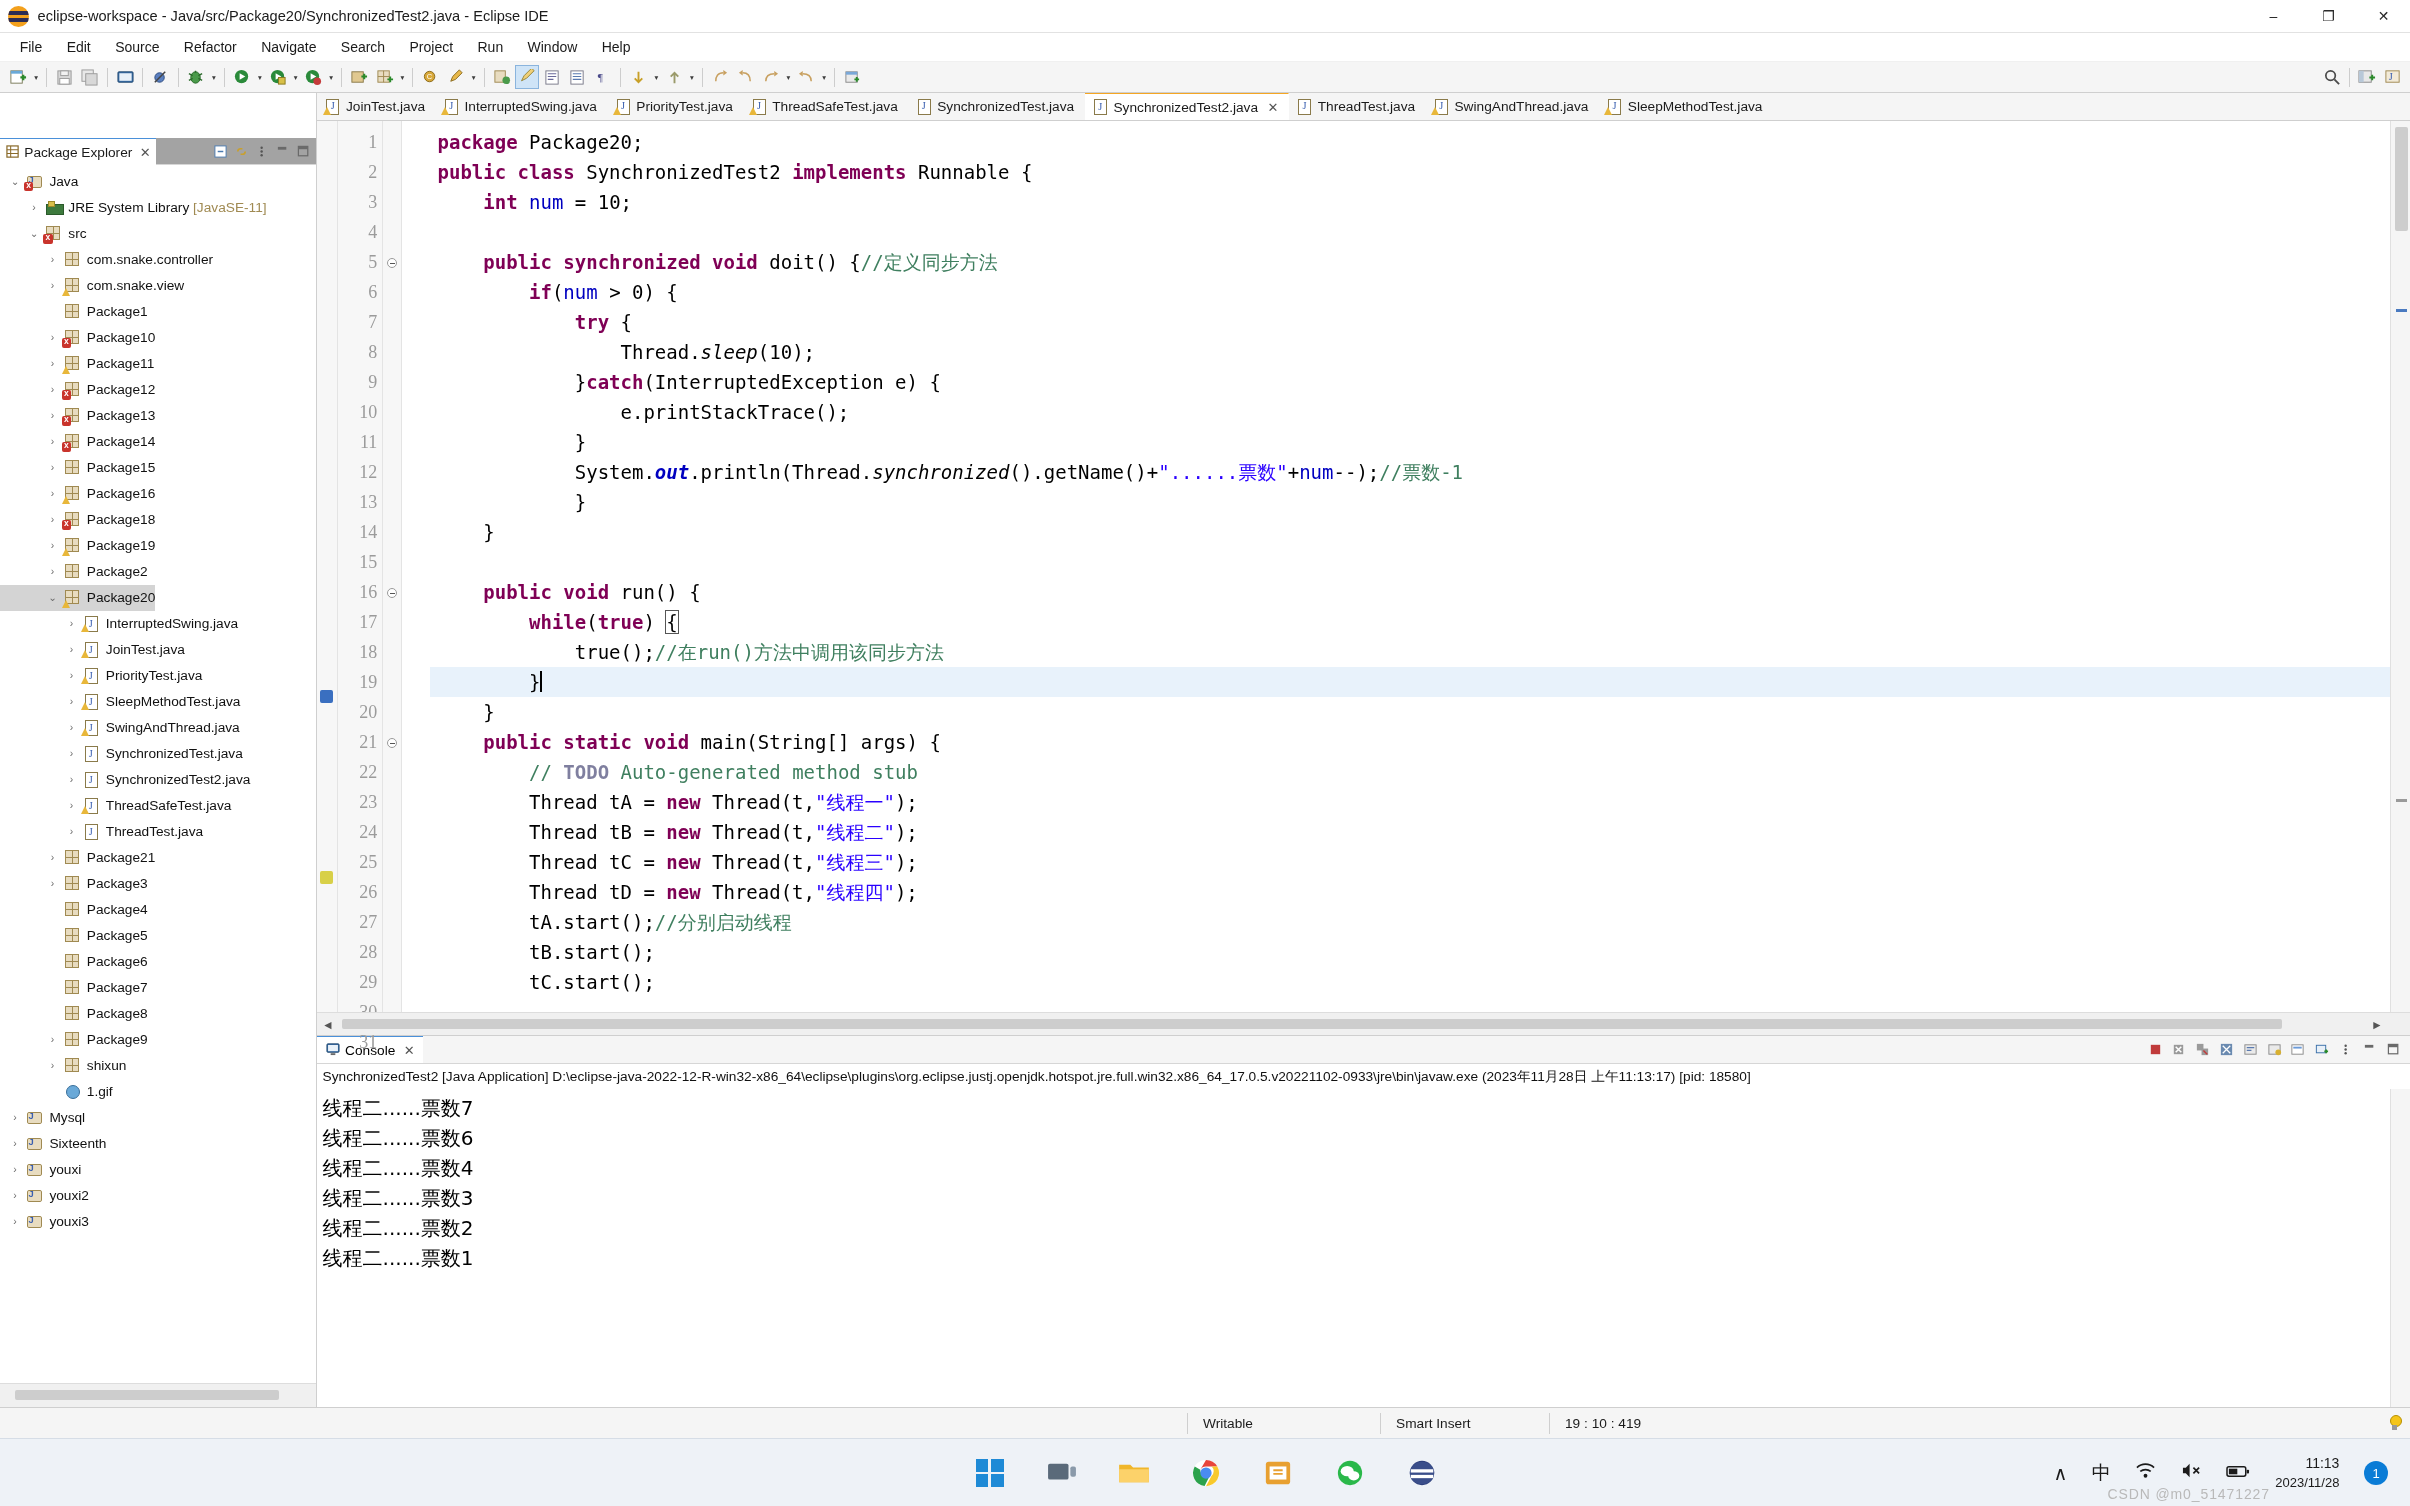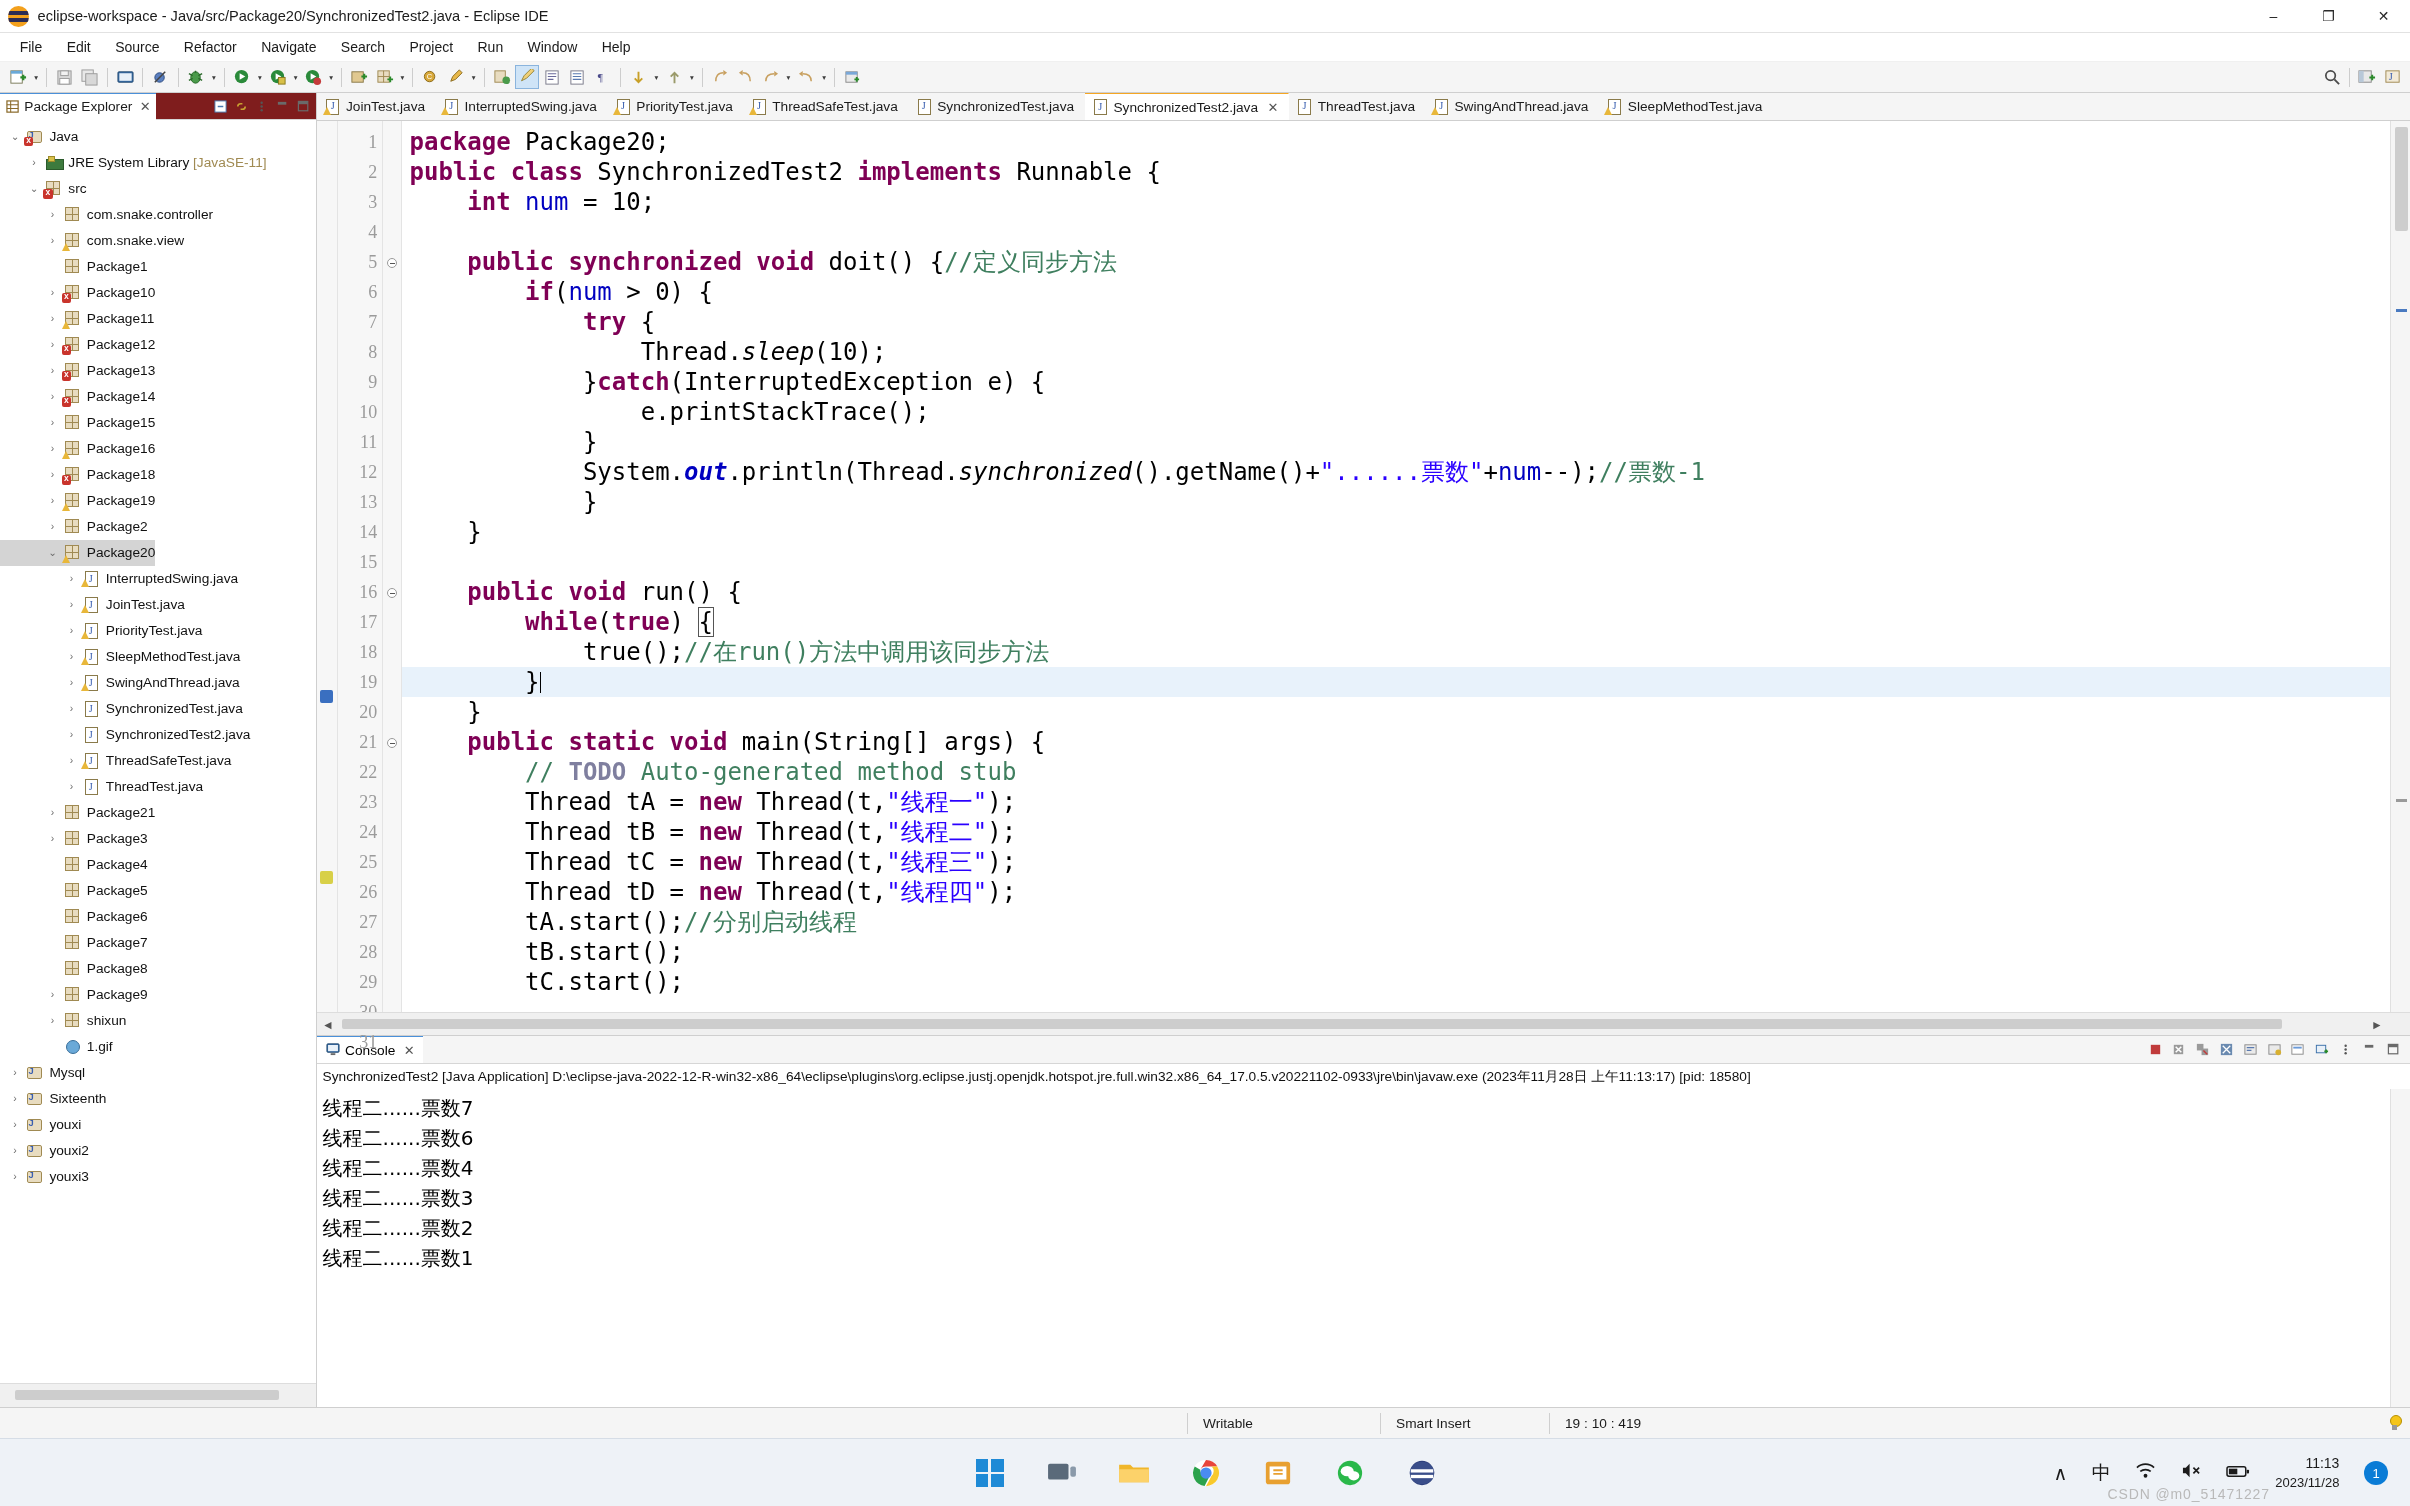--- a/index.html
+++ b/index.html
@@ -46,22 +46,22 @@
   .tb-caret { width:10.4px; height:23.5px; display:flex; align-items:center; justify-content:center;
     font-size:7.5px; color:#3c3c3c; }
   .tb-right { margin-left:auto; display:flex; align-items:center; padding-right:5.6px; }
 
   
   .body { flex:1; display:flex; min-height:0; background:#f0f0f0; }
 
   
   .left-panel { width: 317px; flex:0 0 317px; display:flex; flex-direction:column;
      background:#ffffff; border-right:0.9px solid #cfcfcf; min-height:0;}
-  .view-tabbar { height:27px; display:flex; align-items:center; background:#7f1d1d;
-     border-bottom:0.9px solid #d6d6d6; flex:0 0 27px; }
+  .view-tabbar { height:27px; display:flex; background:#a3a3a3;
+     border-bottom:0.9px solid #d6d6d6; flex:0 0 27px;margin-top:45px; }
   .view-tab { display:flex; align-items:center; height:27px; padding:0 5.6px 0 5.6px;
       background:#ffffff; font-size:13.7px; color:#1b1b1b; border-top:1.9px solid #4a90d9; }
   .view-tab .vt-ico { margin-right:4.7px; display:flex; }
   .view-tab .vt-close { margin-left:7.5px; font-size:13px; color:#555; }
   .view-tools { margin-left:auto; display:flex; align-items:center; gap:5.6px; padding-right:5.6px; }
   .vtool { width:15px; height:15px; display:flex; align-items:center; justify-content:center; }
 
   .tree { flex:1; overflow:hidden; padding-top:3.8px; background:#fff; position:relative; font-size:13.7px;}
   .trow { display:flex; align-items:center; height:26px; white-space:nowrap; color:#111; }
   .trow.sel { background:#d4d4d4; }
@@ -108,22 +108,22 @@
   .gutter { width:45px; flex:0 0 45px; background:#f7f7f7; border-right:0.9px solid #e4e4e4;
       text-align:right; padding-top:5.6px; }
   .gline { height:30px; line-height:30px; font-size:18px; color:#9b9b9b;
       font-family:"Liberation Serif", serif; padding-right:4.7px; position:relative;}
   .fold { width:19px; flex:0 0 19px; background:#f7f7f7; border-right:0.9px solid #e4e4e4; padding-top:5.6px;}
   .fline { height:30px; position:relative; }
   .fmark { position:absolute; left:3.8px; top:11.3px; width:10.4px; height:10.4px; border:0.9px solid #9a9a9a;
      border-radius:50%; background:#fff; }
   .fmark:before { content:""; position:absolute; left:1.9px; top:3.8px; width:5.6px; height:1.4px; background:#555;}
   .code-wrap { flex:1; position:relative; overflow:hidden; padding-top:5.6px; background:#fff;}
-  .cline { height:30px; line-height:30px; font-size:24px; white-space:pre;
-     font-family:"DejaVu Sans Mono", monospace; padding-left:7.5px; color:#000;}
+  .cline { height:30px; line-height:30px; font-size:19px; white-space:pre;
+     font-family:"DejaVu Sans Mono", monospace; padding-left:7.5px; color:#000;margin-left:28px;}
   .cline.hl { background:#e8f2fb; }
   .kw { color:#7f0055; font-weight:bold; }
   .str { color:#2a00ff; }
   .cmt { color:#3f7f5f; }
   .tdo { color:#7f7f9f; font-weight:bold;}
   .fld { color:#0000c0; }
   .stat { color:#0000c0; font-weight:bold; font-style:italic; }
   .ital { font-style:italic; }
   .cursor-bar { display:inline-block; width:1.9px; height:21px; background:#000; vertical-align:-3.8px;}
   .brk-box { outline:1.4px solid #555; }

